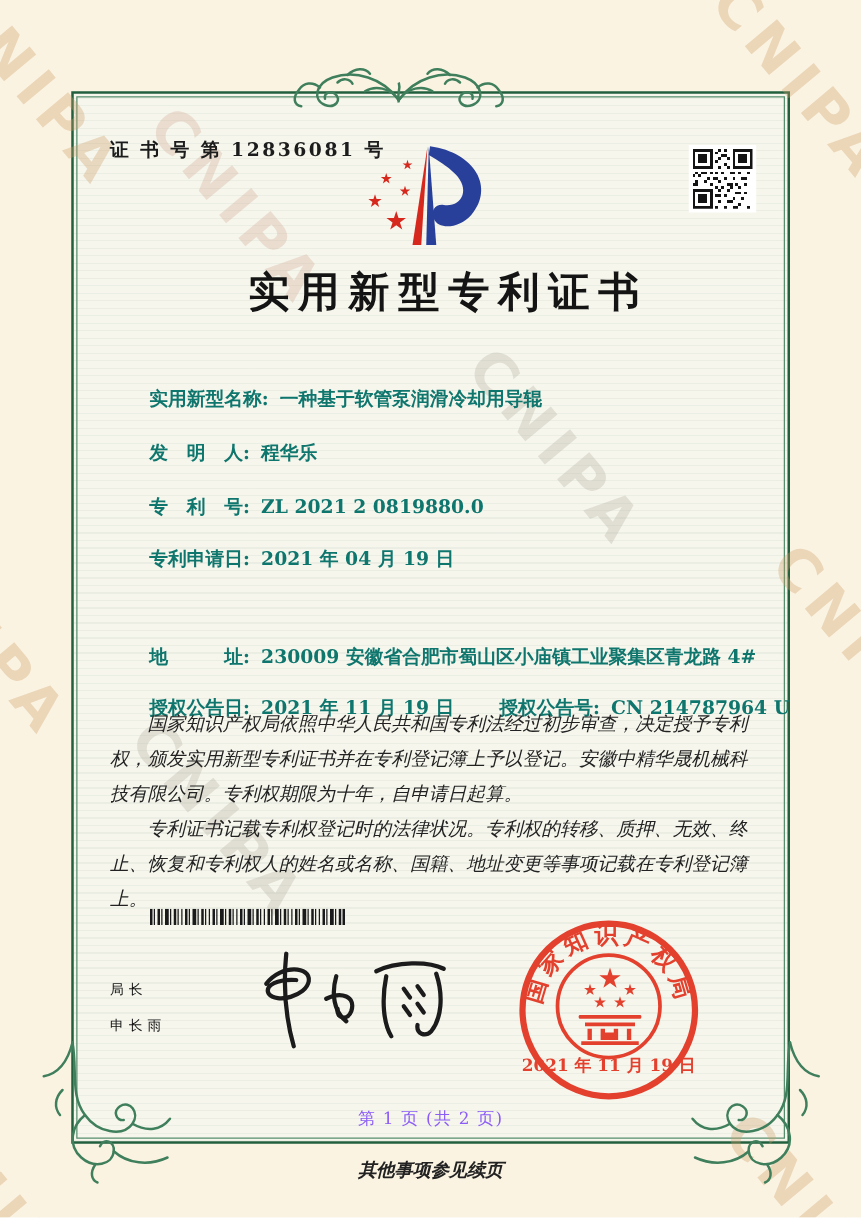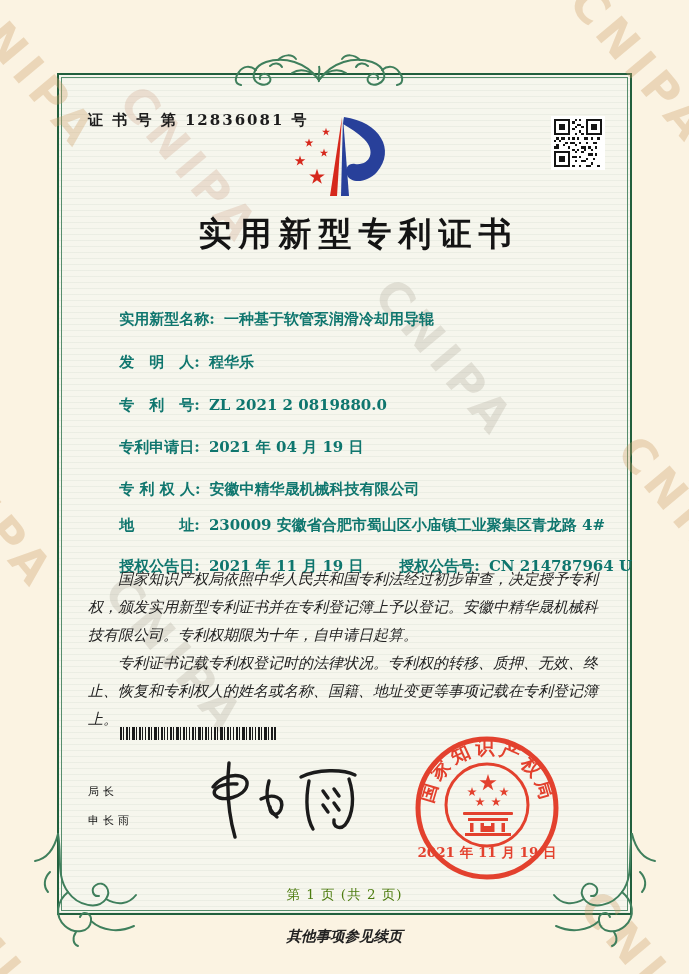--- a/index.html
+++ b/index.html
@@ -24,21 +24,21 @@
   .title{position:absolute;left:0;right:0;top:212px;text-align:center;font-size:33px;
          font-weight:700;letter-spacing:7px;color:#141414;padding-left:28px;}
   .frow{position:absolute;left:88px;font-size:15px;font-weight:600;color:#0f766e;white-space:pre;}
   .frow .v{margin-left:9px;}
   .paras{position:absolute;left:88px;top:565px;width:520px;}
   .paras p{margin:0;font-size:15px;line-height:28px;text-indent:2em;font-style:italic;
            font-weight:500;color:#222;}
   .signer{position:absolute;left:88px;font-family:"DejaVu Sans",sans-serif;font-size:11px;
           letter-spacing:4px;color:#111;font-weight:500;}
   .pageind{position:absolute;left:0;right:0;top:886px;text-align:center;font-size:13.5px;
-           letter-spacing:1px;color:#4d7c0f;font-weight:500;}
+           letter-spacing:1px;color:#8b5cf6;font-weight:500;}
   .contnote{position:absolute;left:0;right:0;top:927px;text-align:center;font-size:14.5px;
             font-style:italic;font-weight:600;color:#222;}
   .abs{position:absolute;}
   .seal{z-index:6;}
   .orn{z-index:4;pointer-events:none;}
 </style>
 </head>
 <body>
 
 <div class="page">
@@ -122,23 +122,20 @@
       <span>实用新型名称:</span><span class="v">一种基于软管泵润滑冷却用导辊</span>
     </div>
     <div class="frow" style="top:335px">
       <span>发　明　人:</span><span class="v">程华乐</span>
     </div>
     <div class="frow" style="top:378px">
       <span>专　利　号:</span><span class="v">ZL 2021 2 0819880.0</span>
     </div>
     <div class="frow" style="top:420px">
       <span>专利申请日:</span><span class="v">2021 年 04 月 19 日</span>
-    </div>
-    <div class="frow" style="top:462px">
-      <span>专 利 权 人:</span><span class="v">安徽中精华晟机械科技有限公司</span>
     </div>
     <div class="frow" style="top:498px">
       <span>地　　　址:</span><span class="v">230009 安徽省合肥市蜀山区小庙镇工业聚集区青龙路 4#</span>
     </div>
     <div class="frow" style="top:539px">
       <span>授权公告日:</span><span class="v">2021 年 11 月 19 日</span>
     </div>
     <div class="frow" style="top:539px;left:368px">
       <span>授权公告号:</span><span class="v">CN 214787964 U</span>
     </div>

